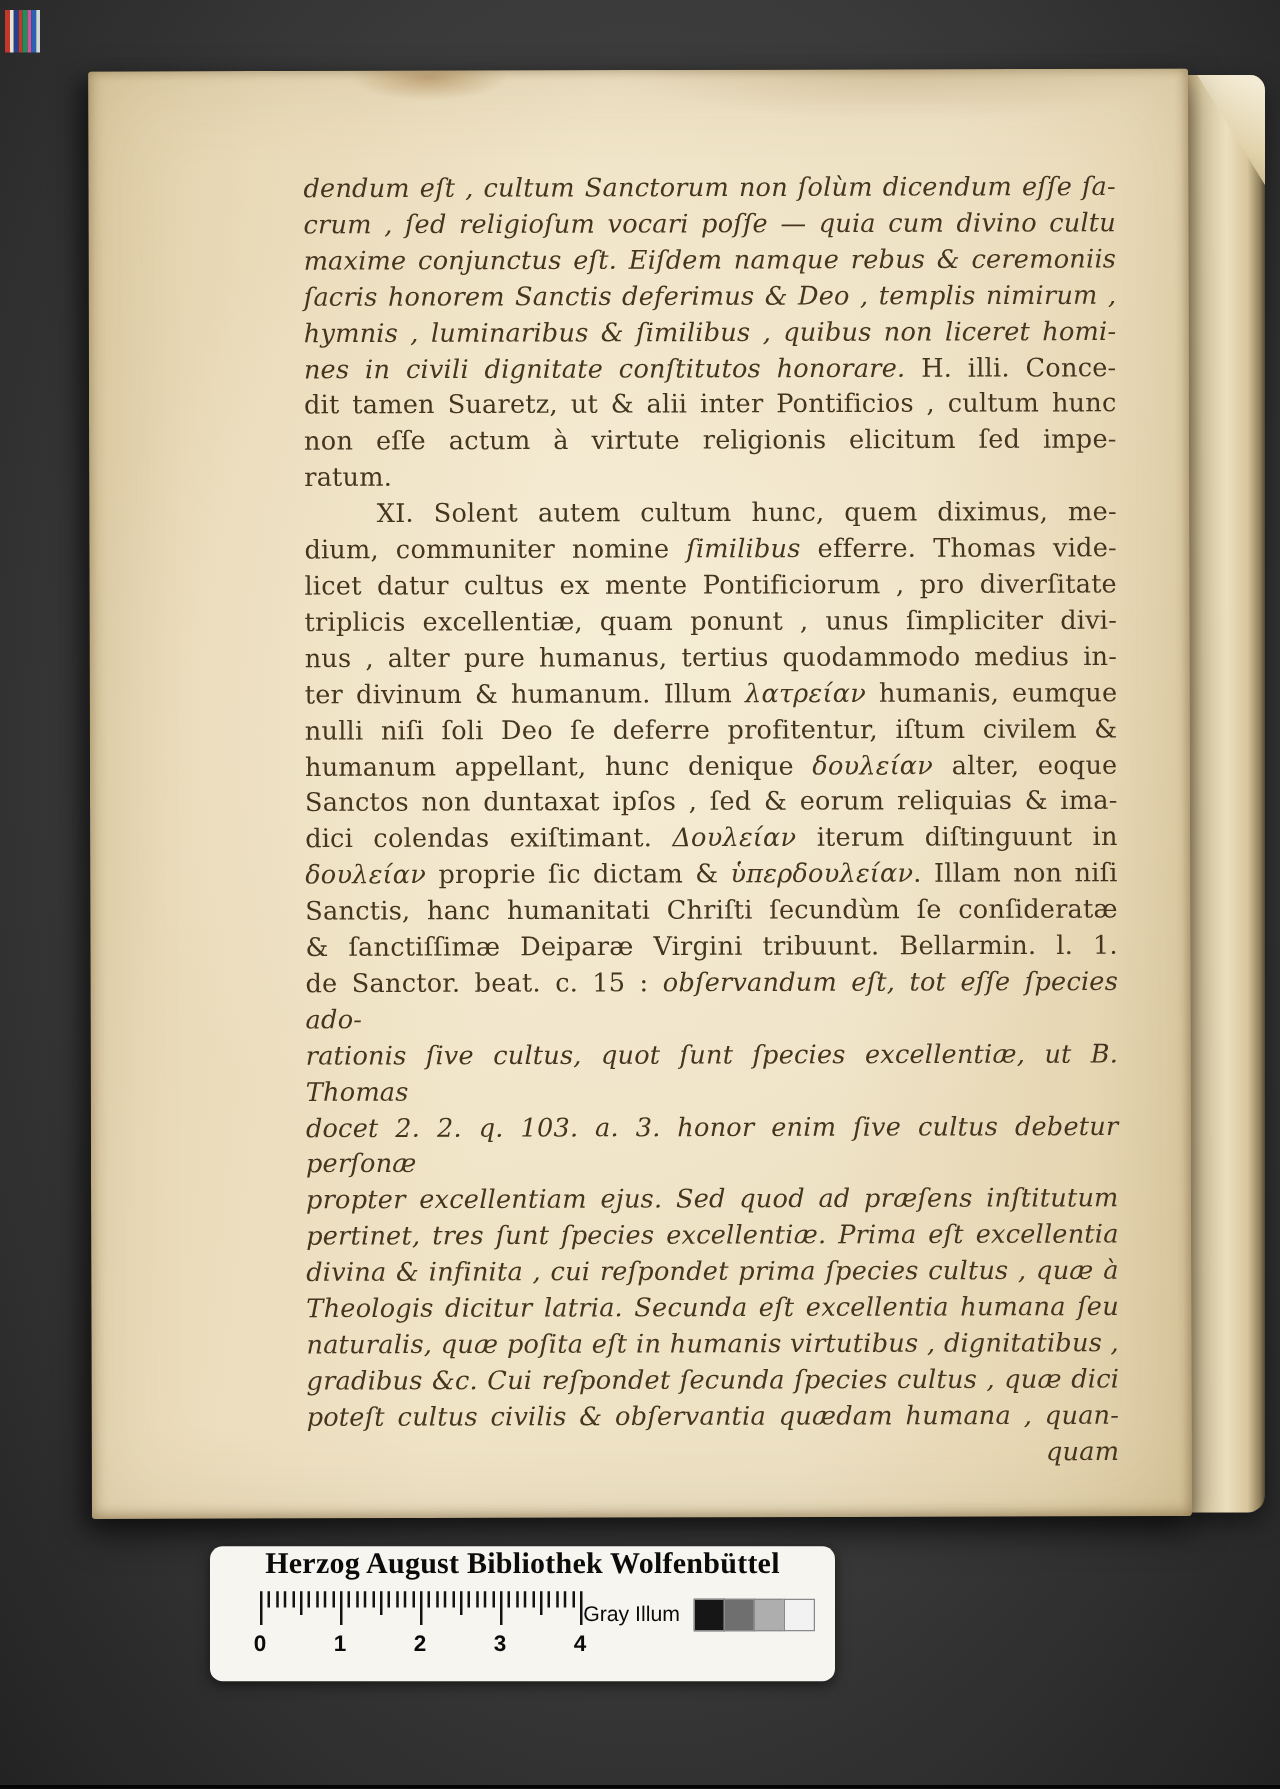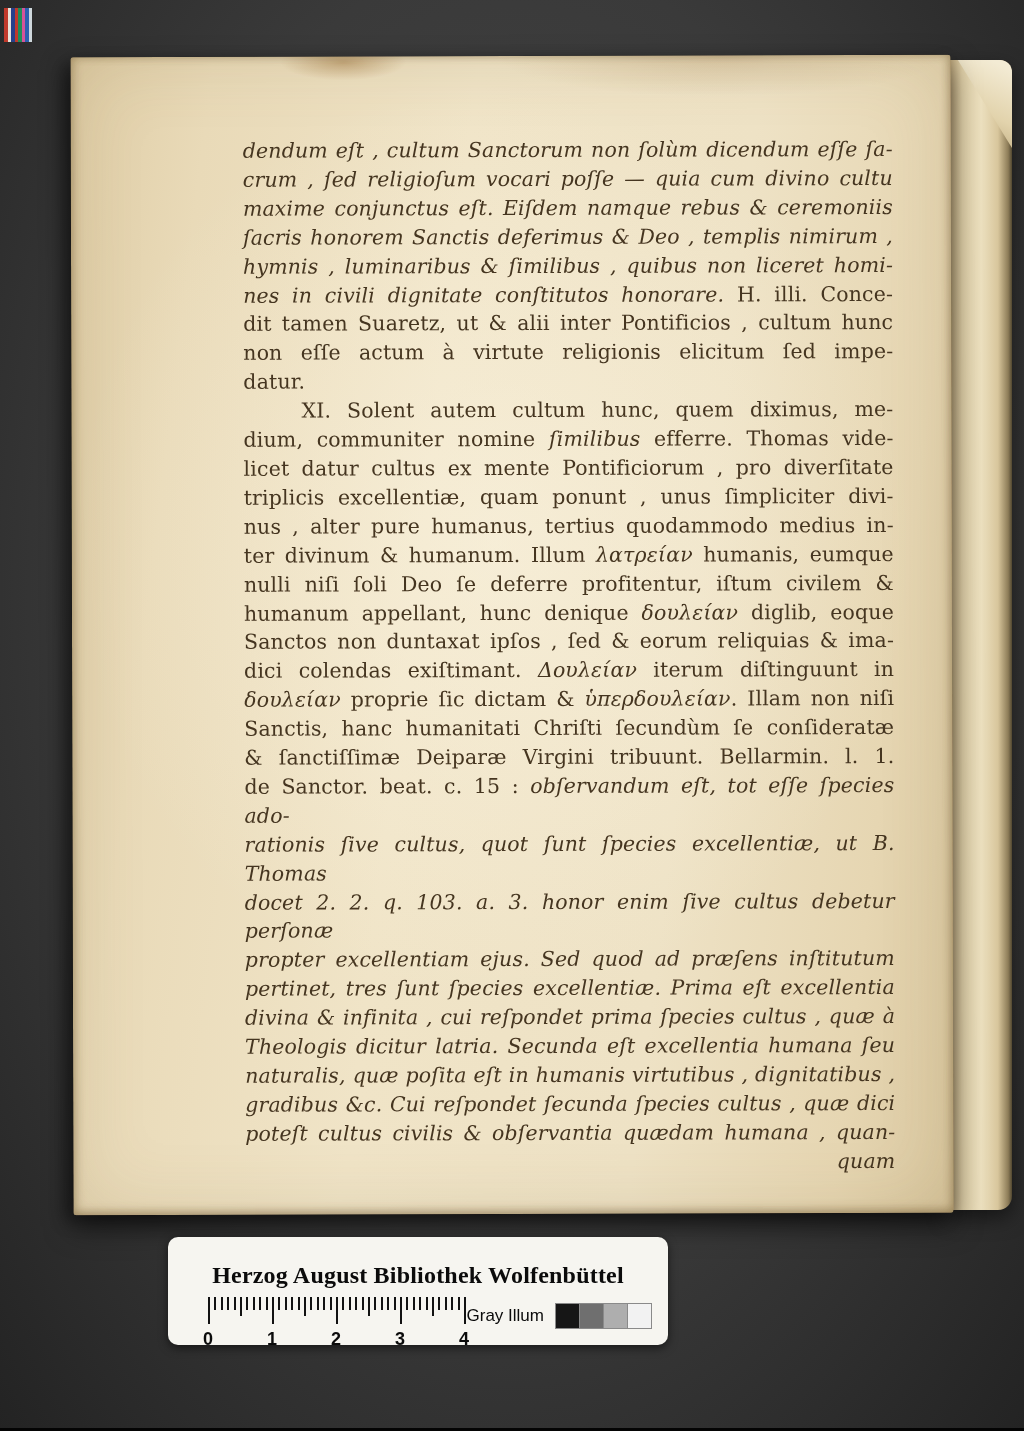--- a/index.html
+++ b/index.html
@@ -66,21 +66,21 @@
   .line.right { text-align-last:right; }
   .line.indent { text-indent:58px; }
   .line .i, .line .g { font-style:italic; }
   .line .r { font-style:normal; }
   
   .ruler {
     position:absolute; left:168px; top:1237px; width:500px; height:108px; z-index:5;
     background:#f6f5f0;
     border-radius:10px;
     box-shadow: 0 3px 10px rgba(0,0,0,.55);
-    padding:24px 14px 6px;
+    padding:0 14px 6px;
   }
   .ruler-title {
     font-family:"Liberation Serif", serif;
     font-weight:bold; font-size:24px; line-height:28px;
     text-align:center; color:#0b0b0b; letter-spacing:.2px;
   }
   .scale-row { position:relative; margin-top:6px; height:58px; }
   .ticks { position:absolute; left:26px; top:2px; width:256px; height:28px; }
   .tick { position:absolute; top:0; width:2px; background:#121212; }
   .numbers {
@@ -131,29 +131,29 @@
   <div class="page">
     <div class="text-block">
         <div class="line"><span class="i">dendum eſt , cultum Sanctorum non ſolùm dicendum eſſe ſa-</span></div>
         <div class="line"><span class="i">crum , ſed religioſum vocari poſſe — quia cum divino cultu</span></div>
         <div class="line"><span class="i">maxime conjunctus eſt.   Eiſdem namque rebus &amp; ceremoniis</span></div>
         <div class="line"><span class="i">ſacris honorem Sanctis deferimus &amp; Deo , templis nimirum ,</span></div>
         <div class="line"><span class="i">hymnis , luminaribus &amp; ſimilibus , quibus non liceret homi-</span></div>
         <div class="line"><span class="i">nes in civili dignitate conſtitutos honorare. </span><span class="r">H. illi.    Conce-</span></div>
         <div class="line"><span class="r">dit tamen Suaretz, ut &amp; alii inter Pontificios , cultum hunc</span></div>
         <div class="line"><span class="r">non eſſe actum à virtute religionis elicitum ſed impe-</span></div>
-        <div class="line short"><span class="r">datur.</span></div>
+        <div class="line short"><span class="r">ratum.</span></div>
         <div class="line indent"><span class="r">XI.    Solent autem cultum hunc, quem diximus, me-</span></div>
         <div class="line"><span class="r">dium, communiter nomine </span><span class="g">ſimilibus</span><span class="r"> efferre.  Thomas vide-</span></div>
         <div class="line"><span class="r">licet datur cultus ex mente Pontificiorum , pro diverſitate</span></div>
         <div class="line"><span class="r">triplicis excellentiæ, quam ponunt , unus ſimpliciter divi-</span></div>
         <div class="line"><span class="r">nus , alter pure humanus, tertius quodammodo medius in-</span></div>
         <div class="line"><span class="r">ter divinum &amp; humanum.    Illum </span><span class="g">λατρείαν</span><span class="r"> humanis, eumque</span></div>
         <div class="line"><span class="r">nulli niſi ſoli Deo ſe deferre profitentur, iſtum civilem &amp;</span></div>
-        <div class="line"><span class="r">humanum appellant, hunc denique </span><span class="g">δουλείαν</span><span class="r"> diglib, eoque</span></div>
+        <div class="line"><span class="r">humanum appellant, hunc denique </span><span class="g">δουλείαν</span><span class="r"> alter, eoque</span></div>
         <div class="line"><span class="r">Sanctos non duntaxat ipſos , ſed &amp; eorum reliquias &amp; ima-</span></div>
         <div class="line"><span class="r">dici colendas exiſtimant.    </span><span class="g">Δουλείαν</span><span class="r"> iterum diſtinguunt in</span></div>
         <div class="line"><span class="g">δουλείαν</span><span class="r"> proprie ſic dictam &amp; </span><span class="g">ὑπερδουλείαν</span><span class="r">.    Illam non niſi</span></div>
         <div class="line"><span class="r">Sanctis, hanc humanitati Chriſti ſecundùm ſe conſideratæ</span></div>
         <div class="line"><span class="r">&amp; ſanctiſſimæ Deiparæ Virgini tribuunt. Bellarmin. l. 1.</span></div>
         <div class="line"><span class="r">de Sanctor. beat. c. 15 :  </span><span class="i">obſervandum eſt, tot eſſe ſpecies ado-</span></div>
         <div class="line"><span class="i">rationis ſive cultus, quot ſunt ſpecies excellentiæ, ut B. Thomas</span></div>
         <div class="line"><span class="i">docet 2. 2. q. 103. a. 3. honor enim ſive cultus debetur perſonæ</span></div>
         <div class="line"><span class="i">propter excellentiam ejus.   Sed quod ad præſens inſtitutum</span></div>
         <div class="line"><span class="i">pertinet, tres ſunt ſpecies excellentiæ.   Prima eſt excellentia</span></div>

